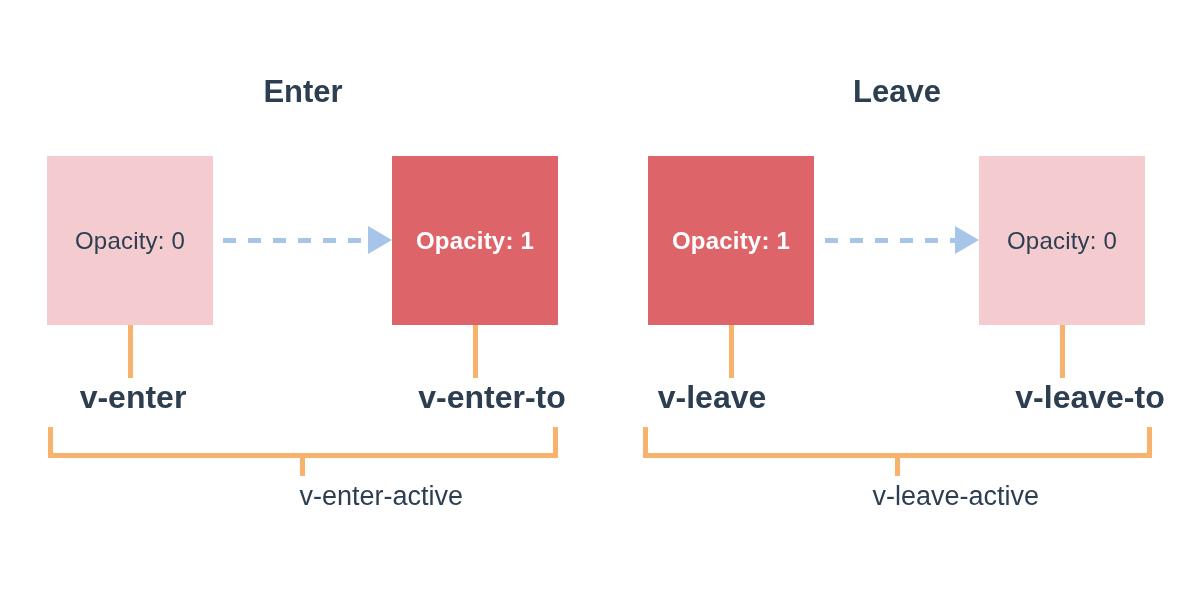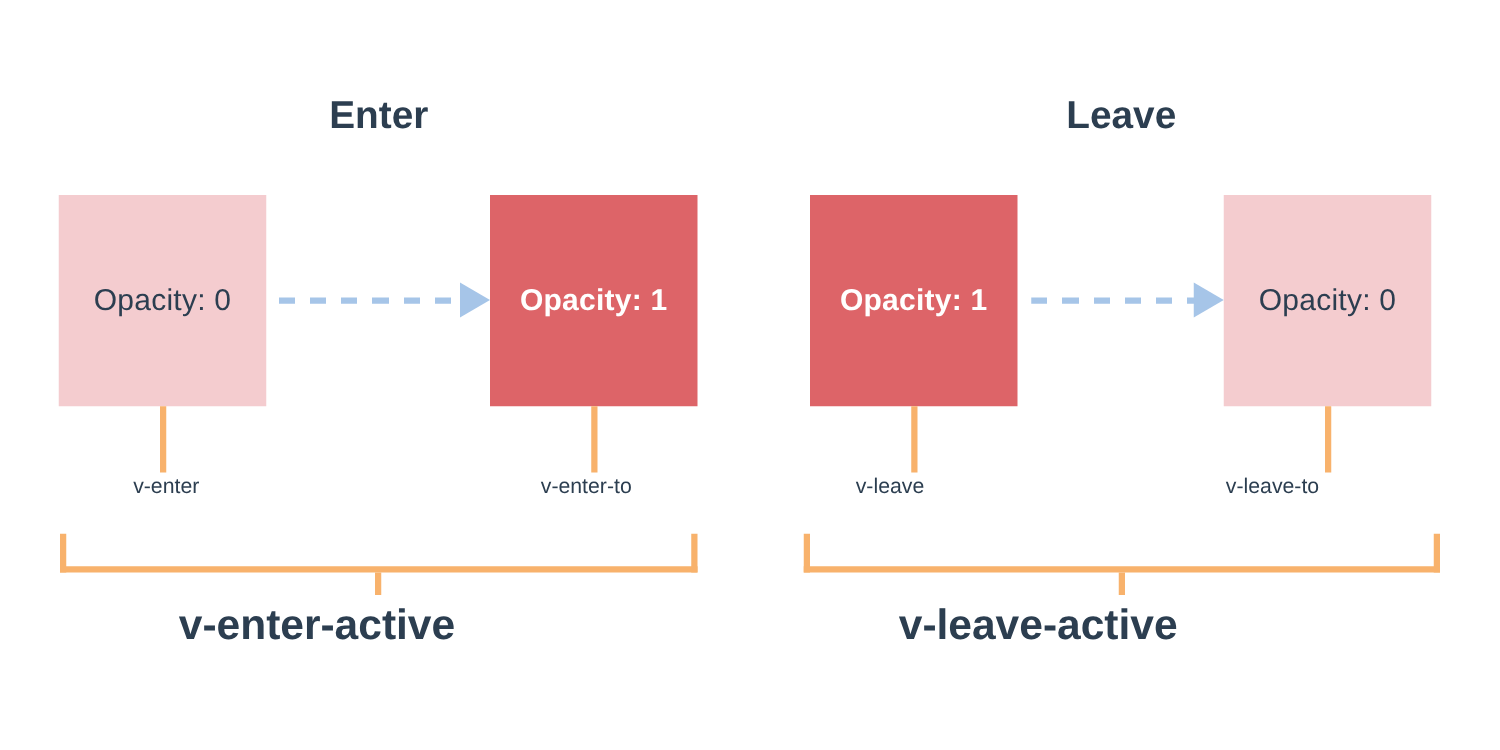--- a/index.html
+++ b/index.html
@@ -83,28 +83,28 @@
   .enter .stub-from { left: 128px; }
   .enter .stub-to   { left: 473px; }
   .leave .stub-from { left: 729px; }
   .leave .stub-to   { left: 1060px; }
 
   .class-label {
     position: absolute;
     top: 379px;
     width: 220px;
     text-align: center;
-    font-size: 17px;
-    font-weight: normal;
+    font-size: 32px;
+    font-weight: bold;
     color: var(--text-dark);
   }
   .enter .label-from { left: 23px; }
-  .enter .label-to   { left: 359px; }
+  .enter .label-to   { left: 382px; }
   .leave .label-from { left: 602px; }
-  .leave .label-to   { left: 908px; }
+  .leave .label-to   { left: 980px; }
 
   .bracket {
     position: absolute;
     top: 427px;
     height: 31px;
     border-left: 5px solid var(--bracket-orange);
     border-right: 5px solid var(--bracket-orange);
     border-bottom: 5px solid var(--bracket-orange);
   }
   .enter .bracket { left: 48px;  width: 510px; }
@@ -117,23 +117,23 @@
     height: 18px;
     background: var(--bracket-orange);
   }
   .enter .tick { left: 300px; }
   .leave .tick { left: 895px; }
 
   .active-label {
     position: absolute;
     top: 481px;
     width: 320px;
-    text-align: left;
-    font-size: 34px;
-    font-weight: bold;
+    text-align: right;
+    font-size: 27px;
+    font-weight: normal;
     color: var(--text-dark);
   }
   .enter .active-label { left: 143px; }
   .leave .active-label { left: 719px; }
 </style>
 </head>
 <body>
 
 <div class="canvas">
 

